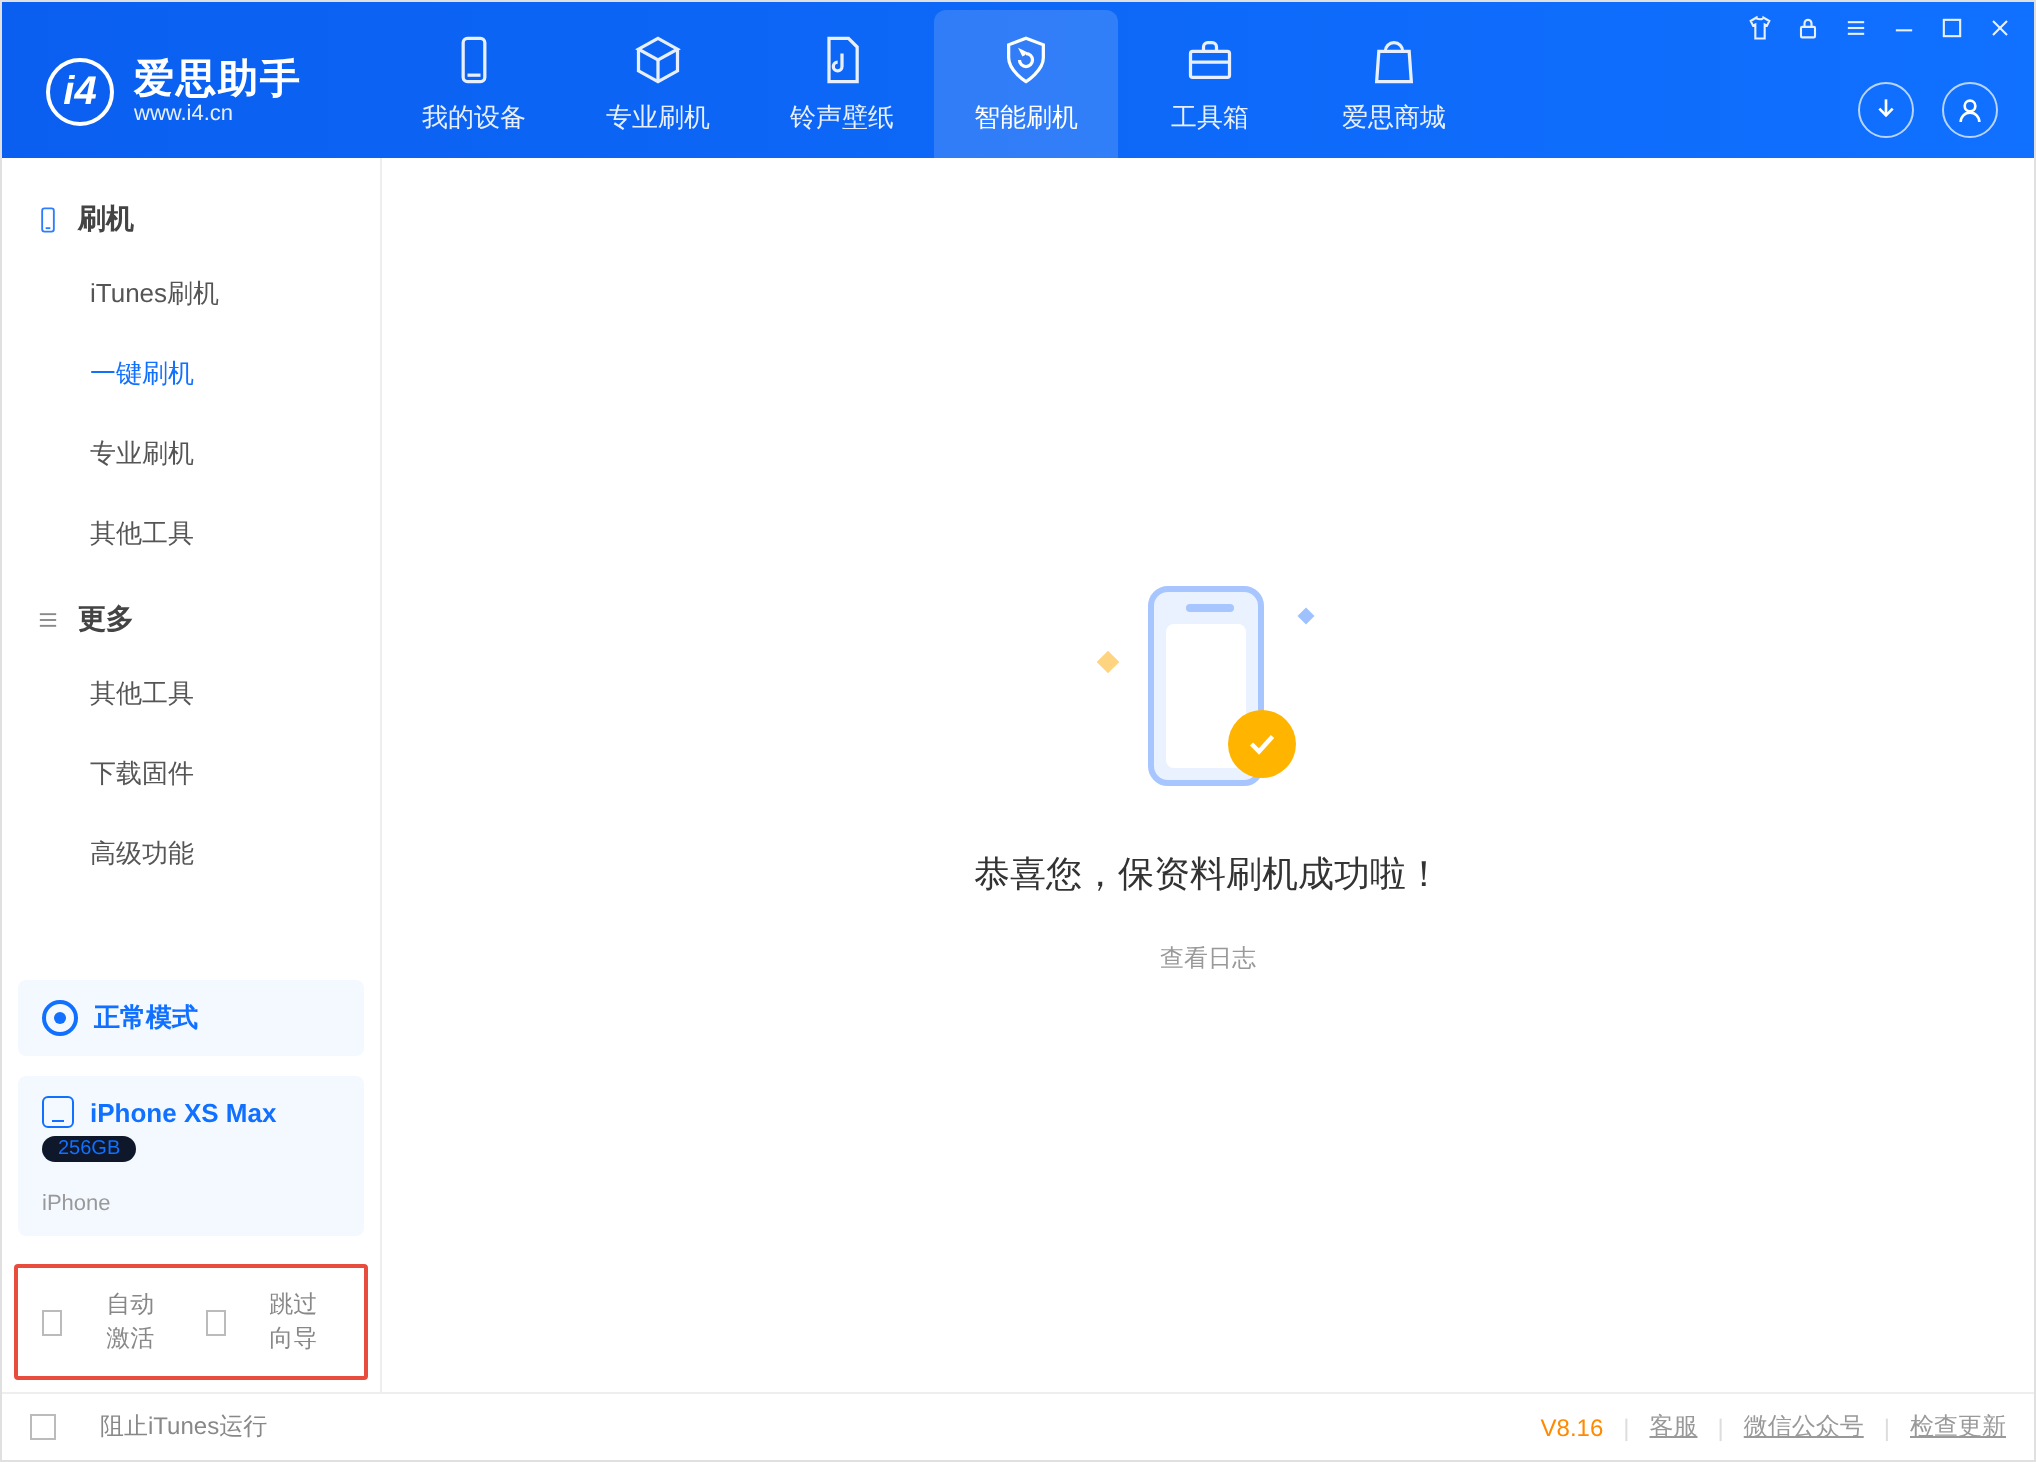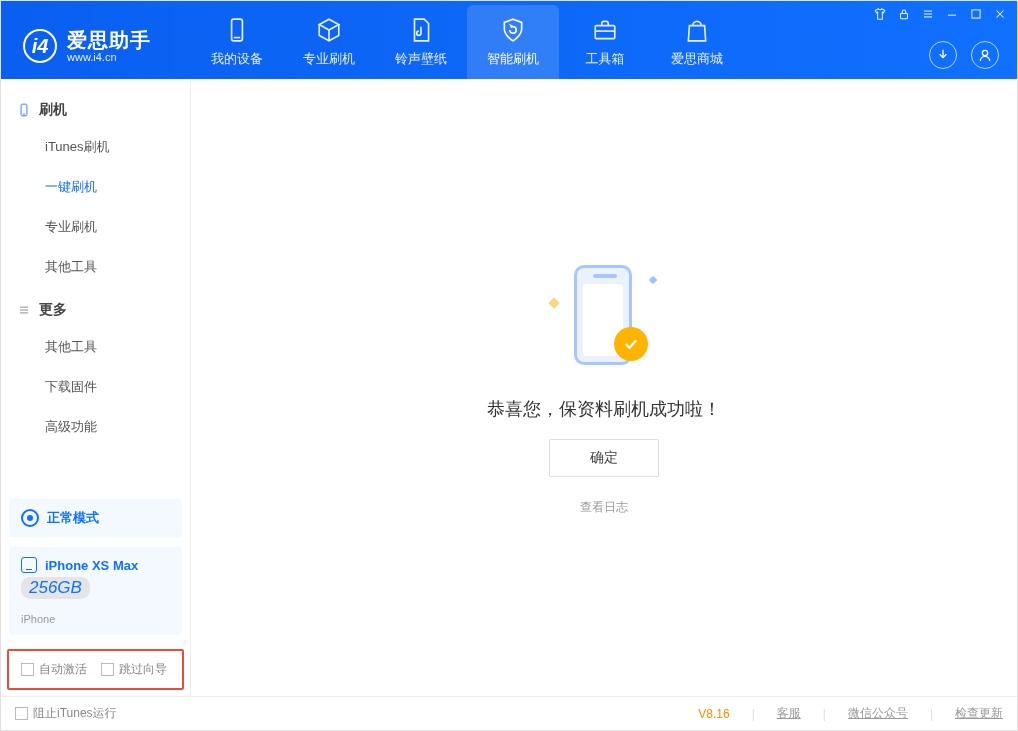--- a/index.html
+++ b/index.html
@@ -31,45 +31,45 @@
 .gicon svg { width: 14px; height: 14px; stroke: #888; fill: none; stroke-width: 1.6; }
 .gicon.phone svg { stroke: #2f7dff; }
 .sb-item { padding: 11px 16px 11px 44px; font-size: 13px; color: #555; cursor: pointer; }
 .sb-item.active { color: #1070ff; }
 .sb-cards { padding: 8px; display: flex; flex-direction: column; gap: 10px; }
 .sb-card { background: #f4f8ff; border-radius: 4px; padding: 10px 12px; }
 .sb-card-row { display: flex; align-items: center; gap: 8px; font-size: 13px; color: #1070ff; font-weight: 600; }
 .sb-card-row .dot { width: 18px; height: 18px; border: 2px solid #1070ff; border-radius: 50%; position: relative; }
 .sb-card-row .dot::after { content: ''; position: absolute; width: 6px; height: 6px; background: #1070ff; border-radius: 50%; left: 4px; top: 4px; }
 .sb-card.device .name { color: #1070ff; font-weight: 700; font-size: 13px; }
-.pill { display: inline-block; background: #e5e5e5; color: #1070ff; font-size: 17px; padding: 1px 8px; border-radius: 9px; margin-top: 4px; font-style: italic; }
+.pill { display: inline-block; background: #0f172a; color: #1070ff; font-size: 10px; padding: 1px 8px; border-radius: 9px; margin-top: 4px; }
 .sub { color: #999; font-size: 11px; margin-top: 14px; }
 .devicon { width: 16px; height: 16px; border: 1.5px solid #1070ff; border-radius: 3px; display: inline-block; position: relative; }
 .devicon::after { content:''; position:absolute; left:4px; right:4px; bottom:2px; height:1.5px; background:#1070ff; }
 .sb-bottom { border-top: 0; padding: 10px 12px; border: 2px solid #e74c3c; margin: 6px; border-radius: 2px; display: flex; gap: 14px; align-items: center; }
-.chk { display: flex; align-items: center; gap: 5px; font-size: 12px; color: #888; cursor: pointer; }
+.chk { display: flex; align-items: center; gap: 22px; font-size: 12px; color: #888; cursor: pointer; }
 .chk .box { width: 13px; height: 13px; border: 1px solid #bbb; background: #fff; }
 
 .main { flex: 1; display: flex; flex-direction: column; align-items: center; justify-content: center; gap: 18px; }
 .illus { width: 120px; height: 120px; position: relative; }
 .phone-rect { position: absolute; left: 30px; top: 6px; width: 58px; height: 100px; border: 3px solid #a7c5ff; border-radius: 10px; background: #eaf2ff; }
 .phone-rect::before { content:''; position:absolute; left:16px; top:6px; width:24px; height:4px; background:#a7c5ff; border-radius:2px; }
 .phone-rect::after { content:''; position:absolute; left:6px; right:6px; bottom:6px; top:16px; background:#fff; border-radius:4px; }
 .badge-check { position: absolute; right: 16px; bottom: 18px; width: 34px; height: 34px; background: #ffb400; border-radius: 50%; display: flex; align-items: center; justify-content: center; z-index:2; }
 .badge-check svg { width: 18px; height: 18px; stroke: #fff; fill: none; stroke-width: 3; }
 .spark { position: absolute; width: 8px; height: 8px; background: #ffd480; transform: rotate(45deg); }
 .spark.s1 { left: 6px; top: 40px; }
 .spark.s2 { right: 8px; top: 18px; width: 6px; height: 6px; background: #9fc2ff; }
 .success-text { font-size: 18px; color: #333; font-weight: 500; }
 .btn-ok { padding: 9px 40px; border: 1px solid #ddd; background: #fff; font-size: 14px; color: #444; cursor: pointer; border-radius: 2px; }
 .view-log { font-size: 12px; color: #999; cursor: pointer; margin-top: 4px; }
 
 .statusbar { height: 34px; border-top: 1px solid #eee; display: flex; padding: 0 14px; font-size: 12px; color: #999; }
 .statusbar .left { display: flex; align-items: center; gap: 6px; }
-.statusbar .right { margin-left: auto; display: flex; align-items: center; gap: 22px; }
+.statusbar .right { margin-left: auto; display: flex; align-items: center; gap: 10px; }
 .statusbar .sep { color: #ddd; }
 .statusbar .version { color: #ff8a00; }
 .status-link { cursor: pointer; text-decoration: underline; }
 </style>
 </head>
 <body>
 
 <div class="window">
 
   <div class="header">
@@ -245,21 +245,20 @@
         <div class="spark s1"></div>
         <div class="spark s2"></div>
         <div class="phone-rect"></div>
         <div class="badge-check">
           <svg viewBox="0 0 24 24">
               <path d="M5 12 L10 17 L19 7"></path>
             </svg>
         </div>
       </div>
       <div class="success-text">恭喜您，保资料刷机成功啦！</div>
-      <button class="btn-ok">确定</button>
       <a class="view-log">查看日志</a>
     </div>
   </div>
 
   <div class="statusbar">
     <div class="left">
       <label class="chk">
         <span class="box"></span>
         <span>阻止iTunes运行</span>
       </label>

